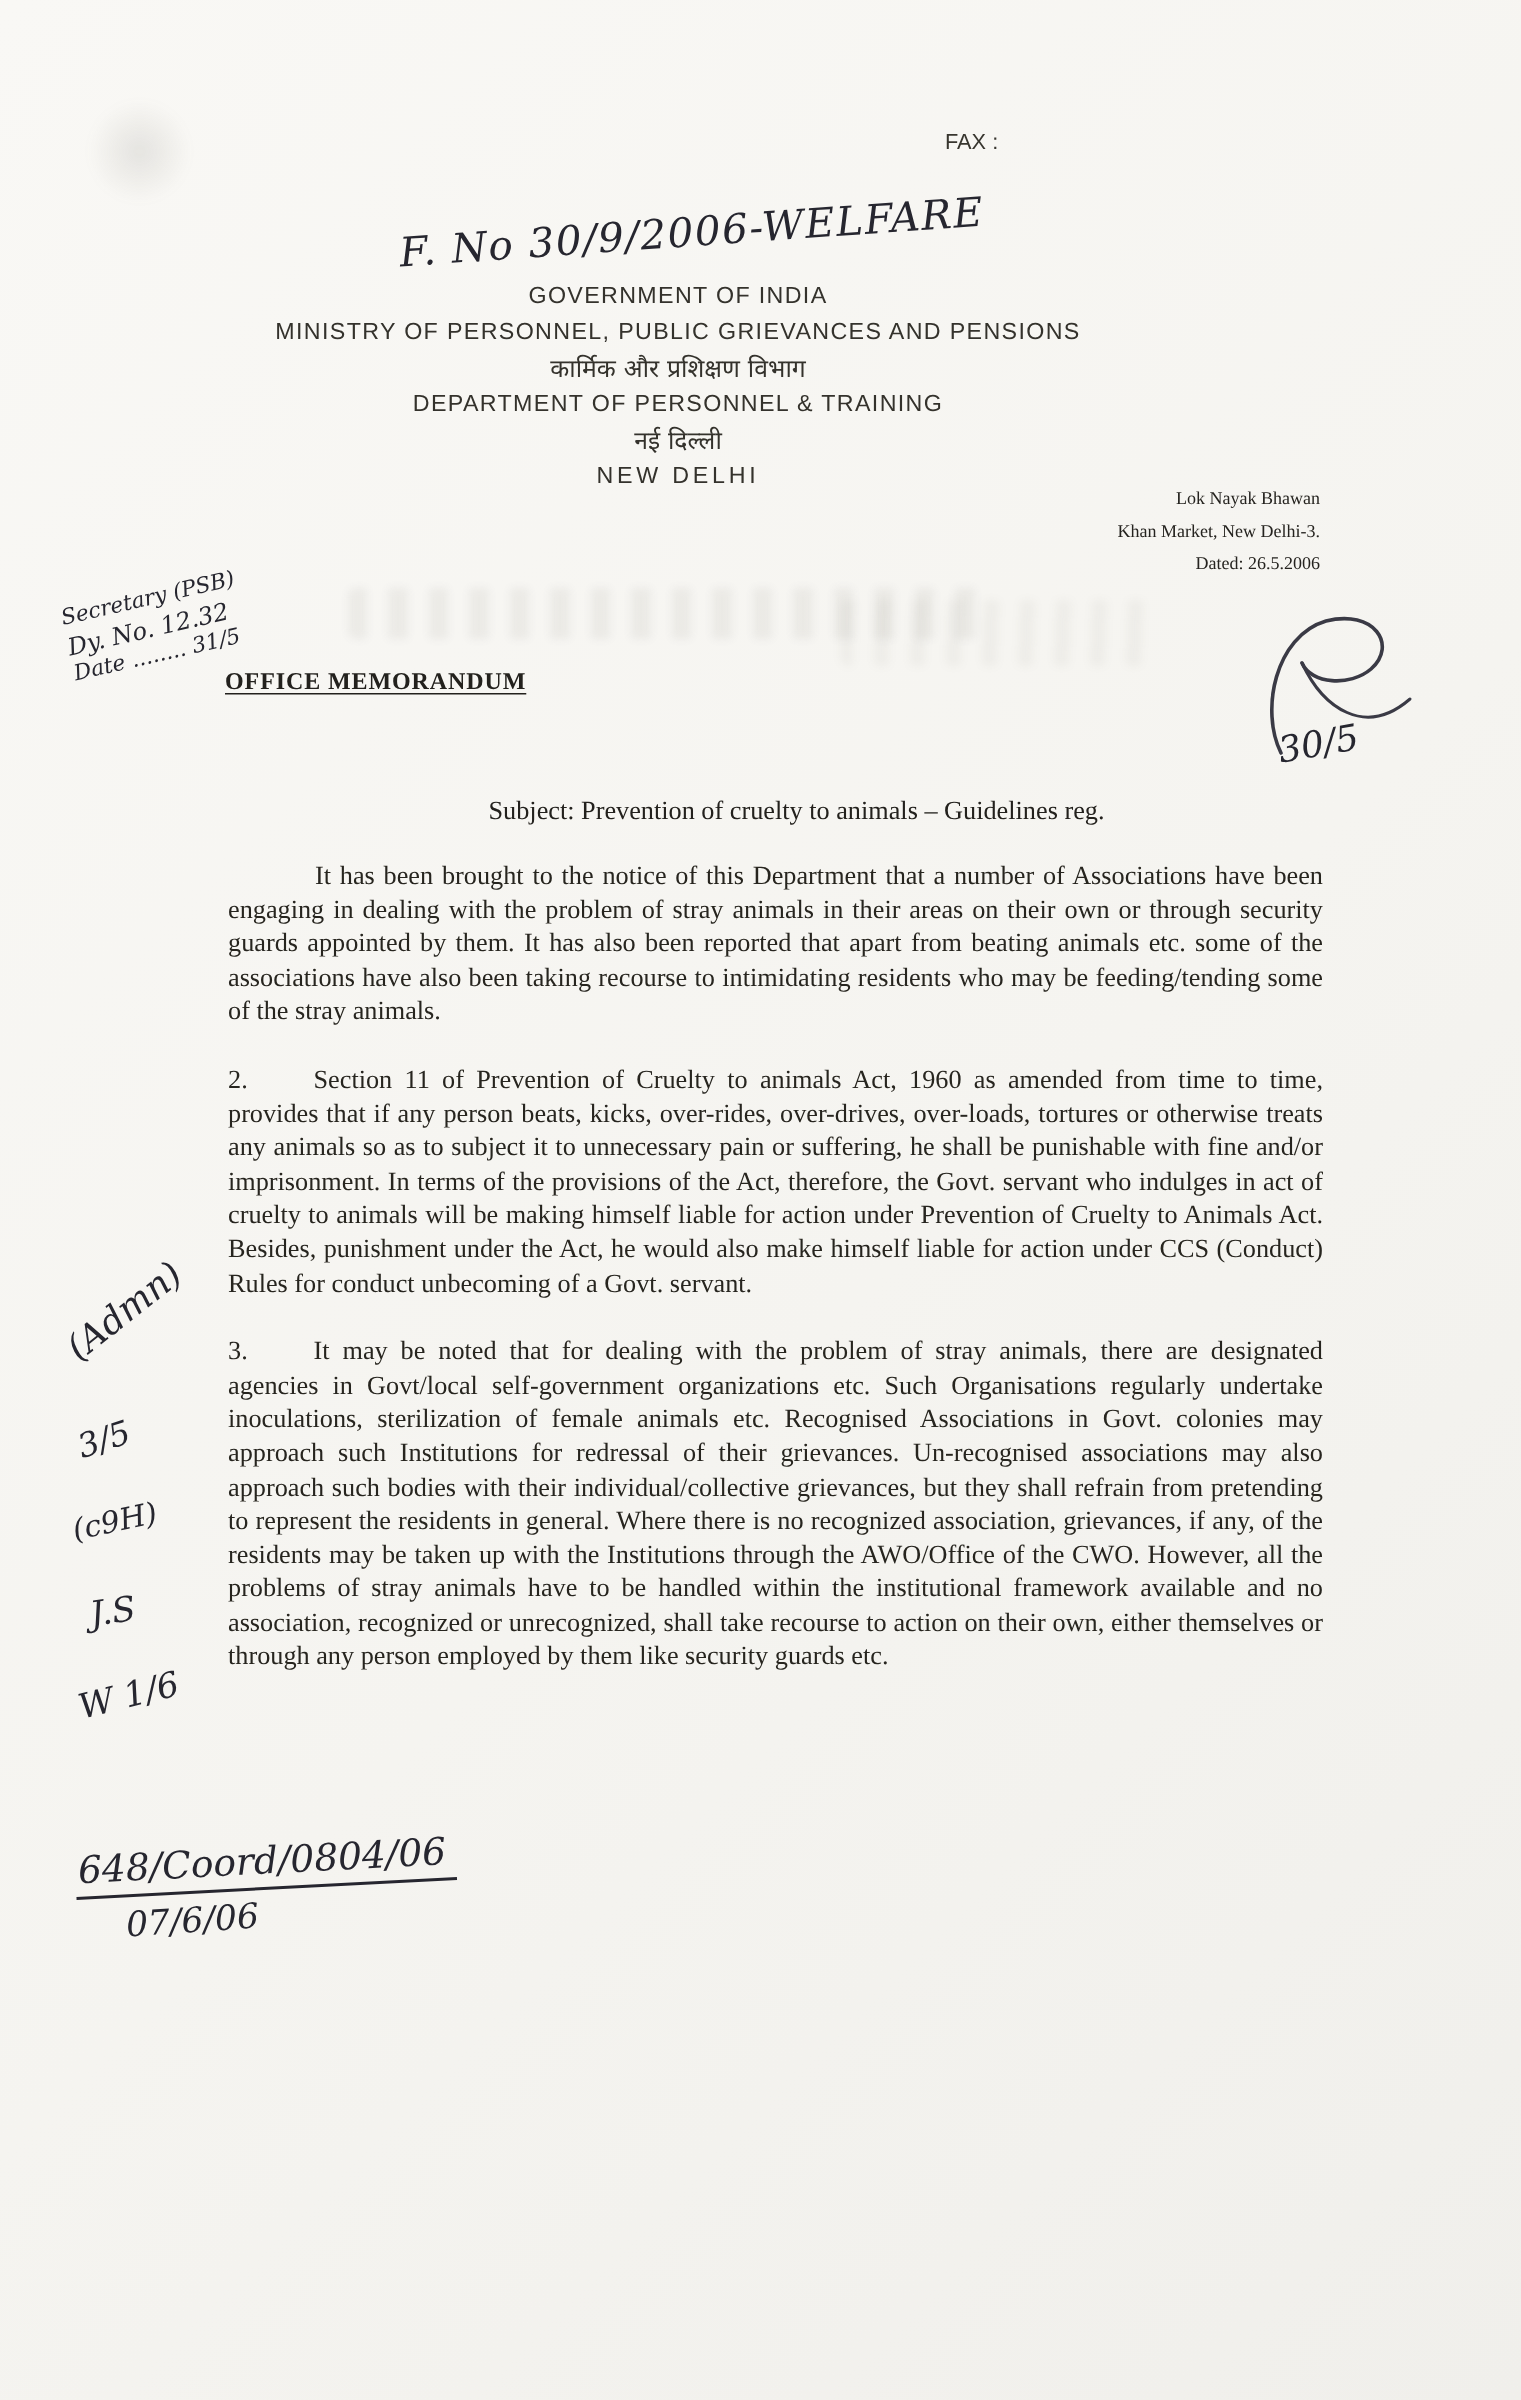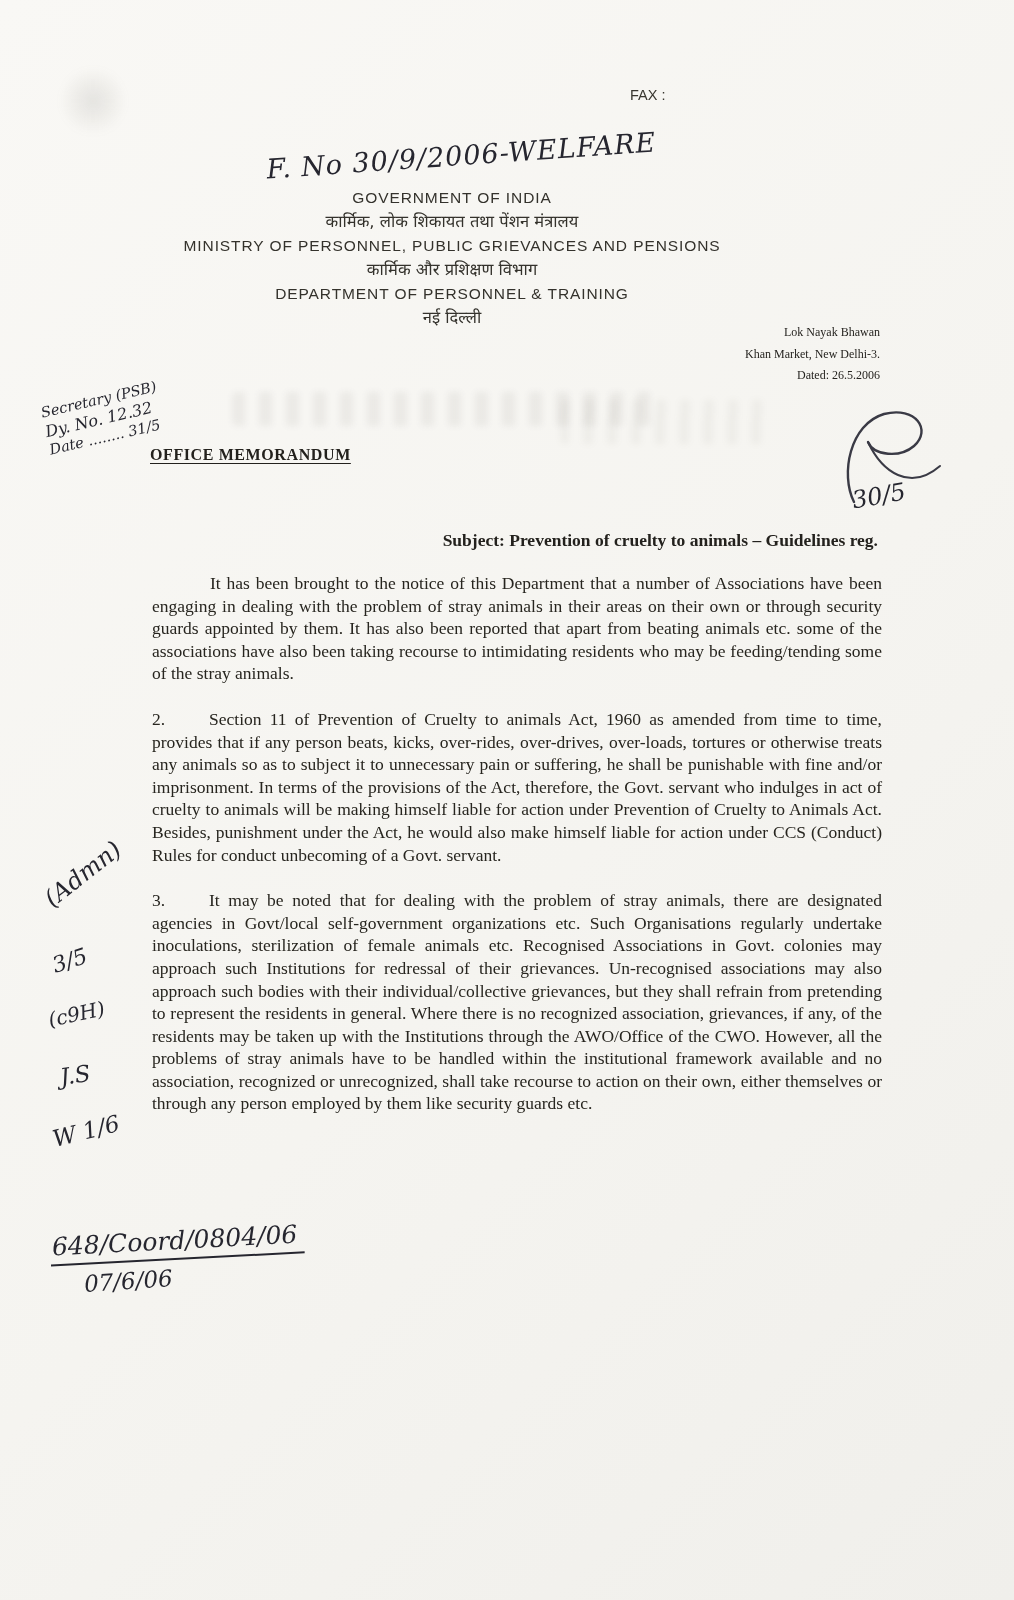--- a/index.html
+++ b/index.html
@@ -51,22 +51,22 @@
     position:absolute; left:150px; top:446px; width:730px; text-align:left;
     font-weight:bold; font-size:16px; letter-spacing:.6px;
     text-decoration:underline; text-underline-offset:3px; color:#23211d;
   }
 
   .sig { position:absolute; left:824px; top:404px; width:130px; height:120px; }
   .sig svg { position:absolute; left:0; top:0; }
   .sig-text { position:absolute; left:28px; top:78px; font-size:24px; transform:rotate(-10deg); }
 
   .subject {
-    position:absolute; left:128px; top:530px; width:750px; text-align:right;
-    font-weight:bold; font-size:17.5px; color:#23211d;
+    position:absolute; left:156px; top:530px; width:750px; text-align:center;
+    font-weight:normal; font-size:17.5px; color:#23211d;
   }
 
   .memo-body {
     position:absolute; left:152px; top:572px; width:730px;
     font-size:17.5px; line-height:22.6px; text-align:justify; color:#27251f;
   }
   .memo-body p { margin:0 0 23px 0; }
   .memo-body p.first { text-indent:58px; }
   .pnum { display:inline-block; width:57px; }
 
@@ -93,25 +93,25 @@
   <div class="smudge smudge-c"></div>
 
   <div class="fax-block">
     <span>FAX :</span>
   </div>
 
   <div class="fno hand">F. No 30/9/2006-WELFARE</div>
 
   <div class="header">
     <div class="en">GOVERNMENT OF INDIA</div>
-    <div class="hi">कार्मिक, लोक शिकायत तथा पेंशन मंत्रालय</div>
     <div class="en">MINISTRY OF PERSONNEL, PUBLIC GRIEVANCES AND PENSIONS</div>
     <div class="hi">कार्मिक और प्रशिक्षण विभाग</div>
     <div class="en">DEPARTMENT OF PERSONNEL &amp; TRAINING</div>
     <div class="hi">नई दिल्ली</div>
+    <div class="en city-en">NEW DELHI</div>
   </div>
 
   <div class="address">
     <div>Lok Nayak Bhawan</div>
     <div>Khan Market, New Delhi-3.</div>
     <div>Dated: 26.5.2006</div>
   </div>
 
   <div class="stamp hand">
     <div>Secretary (PSB)</div>

